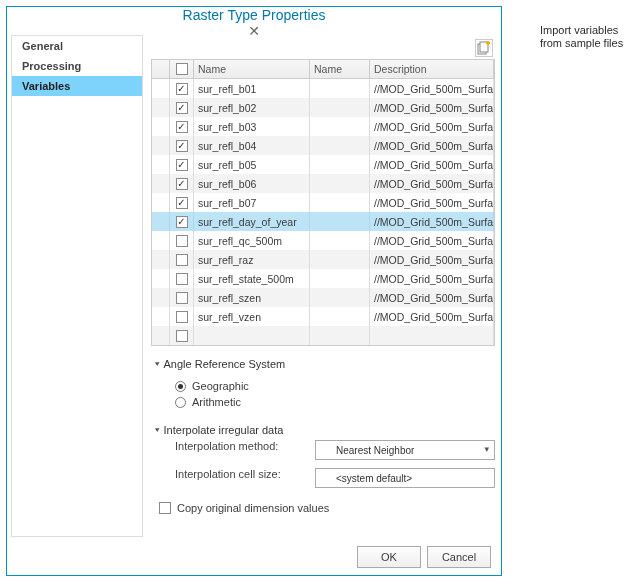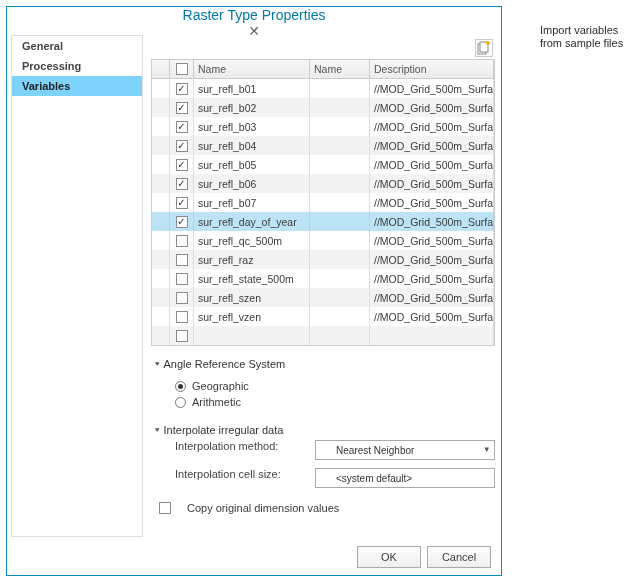--- a/index.html
+++ b/index.html
@@ -176,21 +176,21 @@
   .combo, .textbox{
     flex:1; height:20px; border:1px solid #aaa;
     padding:0 18px 0 20px; background:#fff;
     display:flex; align-items:center; position:relative;
     font-size:10px; color:#333;
   }
   .combo::after{
     content:"▾"; position:absolute; right:5px; top:3px; font-size:9px; color:#555;
   }
   .copy-row{
-    display:flex; align-items:center; gap:16px;
+    display:flex; align-items:center; gap:6px;
     padding:10px 0 0 8px;
   }
   .footer{
     height:36px; display:flex; justify-content:flex-end; align-items:center;
     padding:0 10px; gap:6px;
   }
   .btn{
     min-width:64px; height:22px;
     border:1px solid #aaa;
     background:linear-gradient(#fdfdfd,#efefef);

